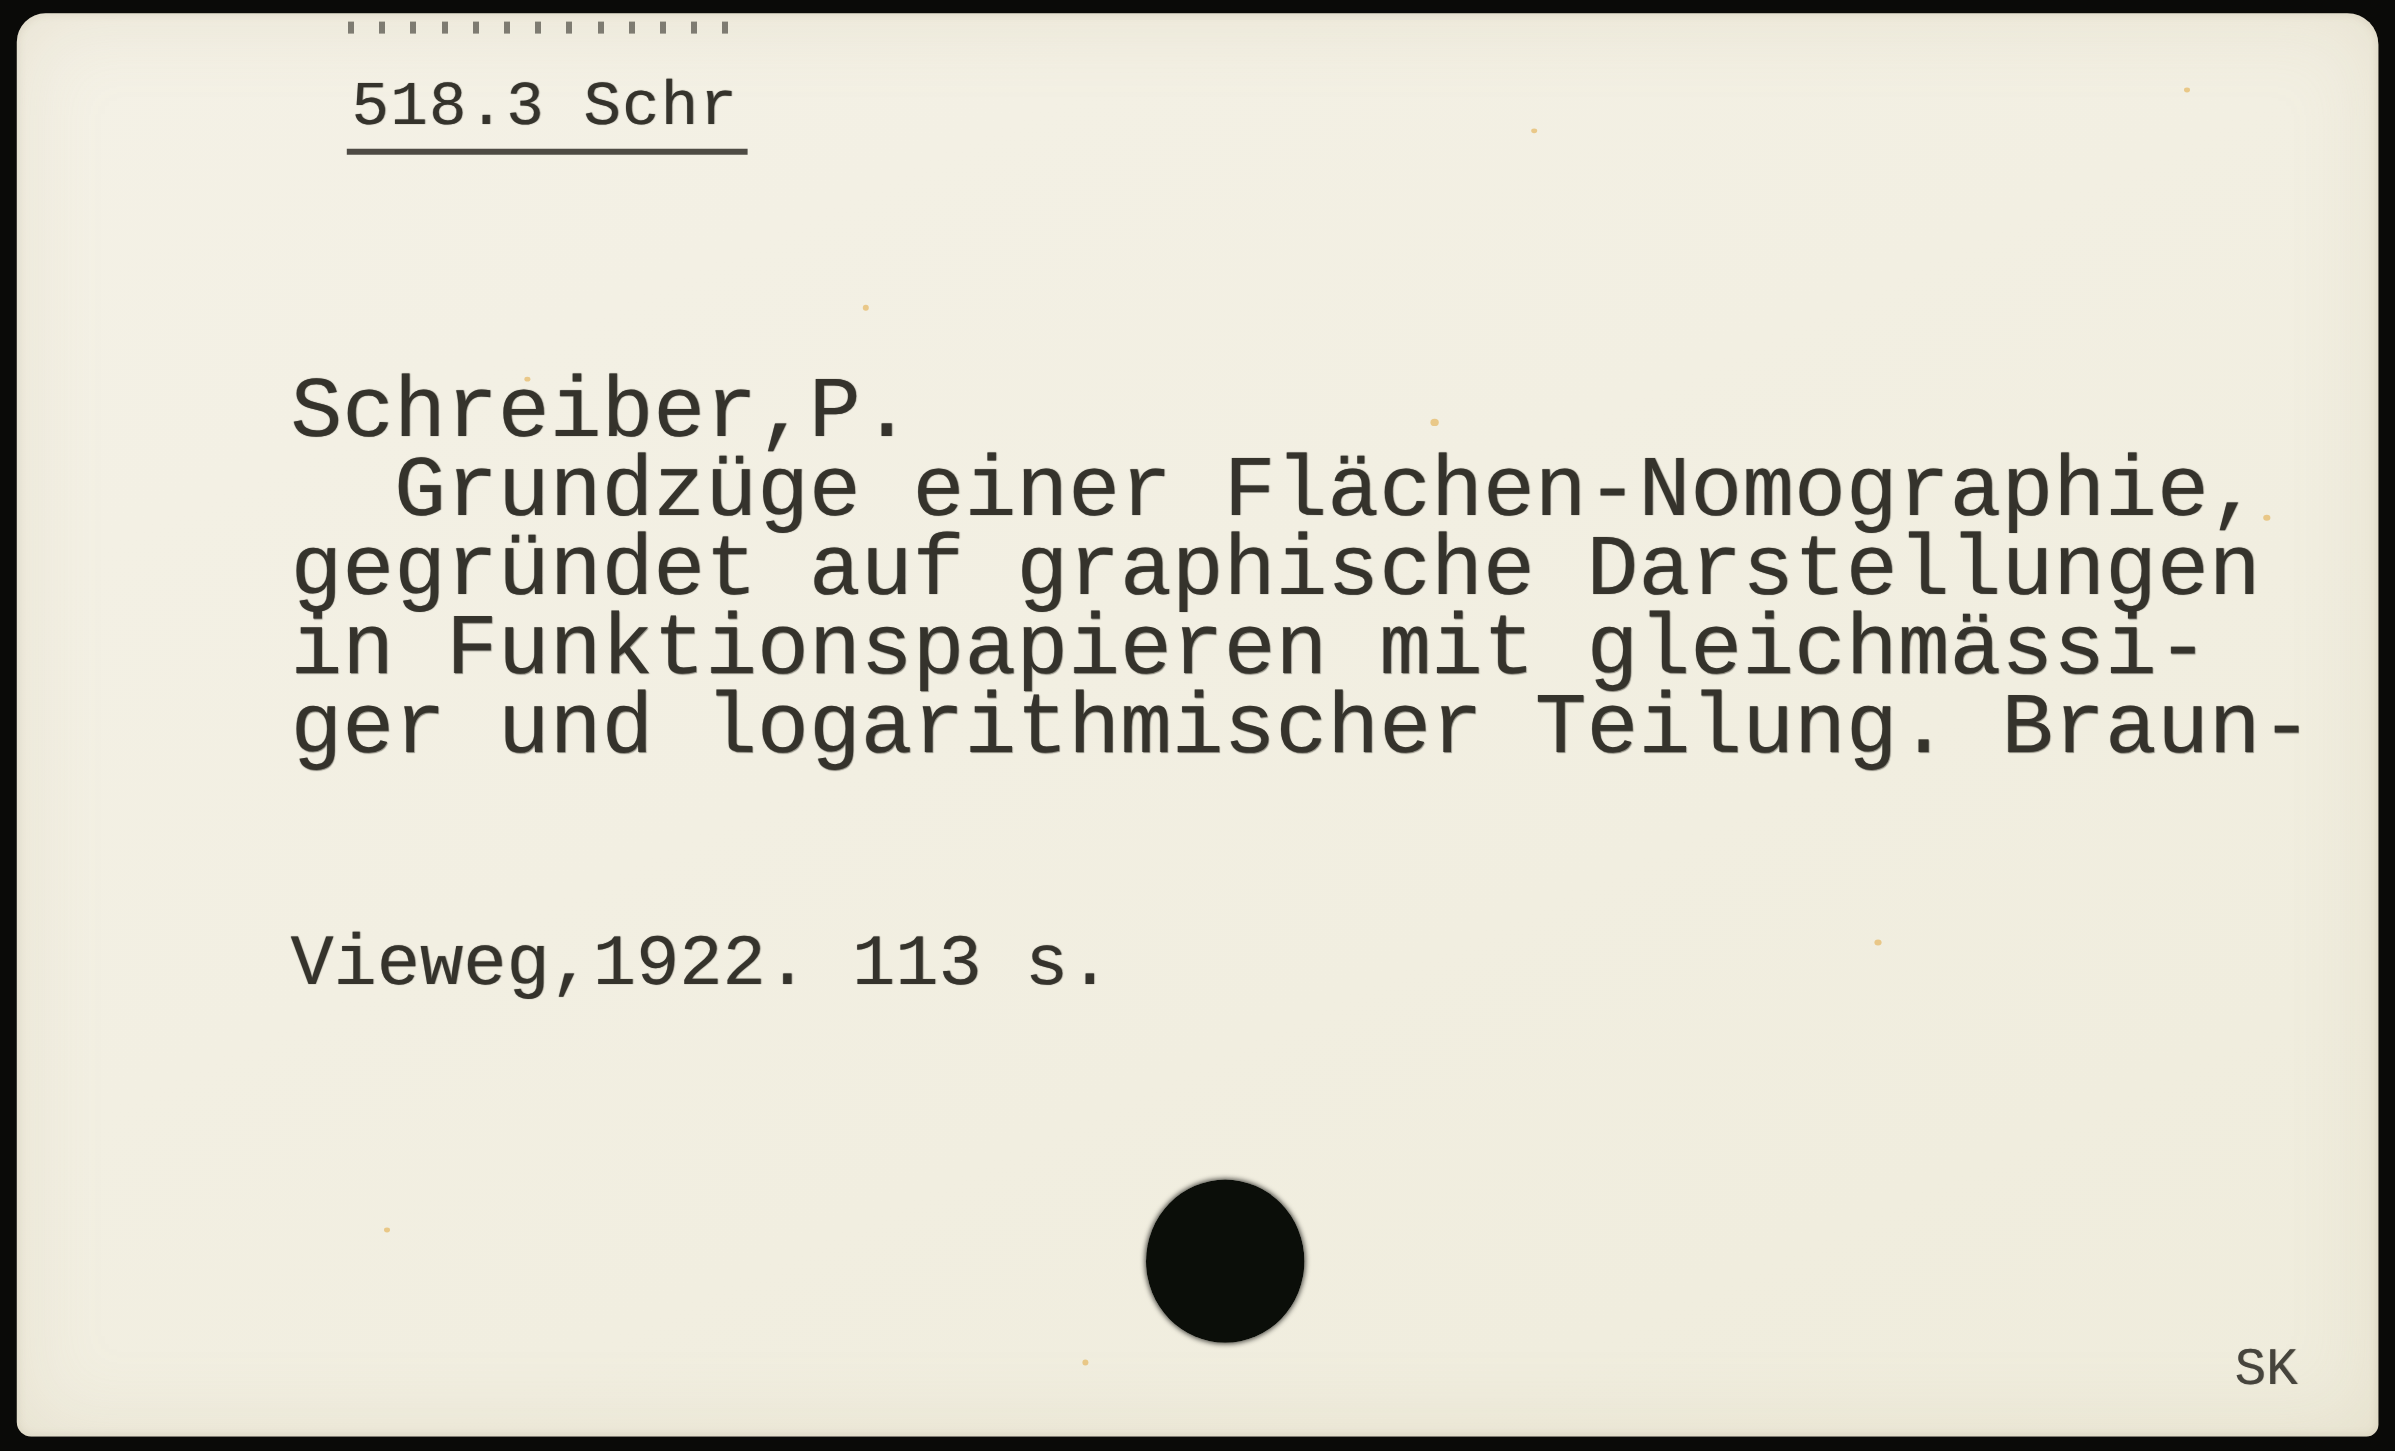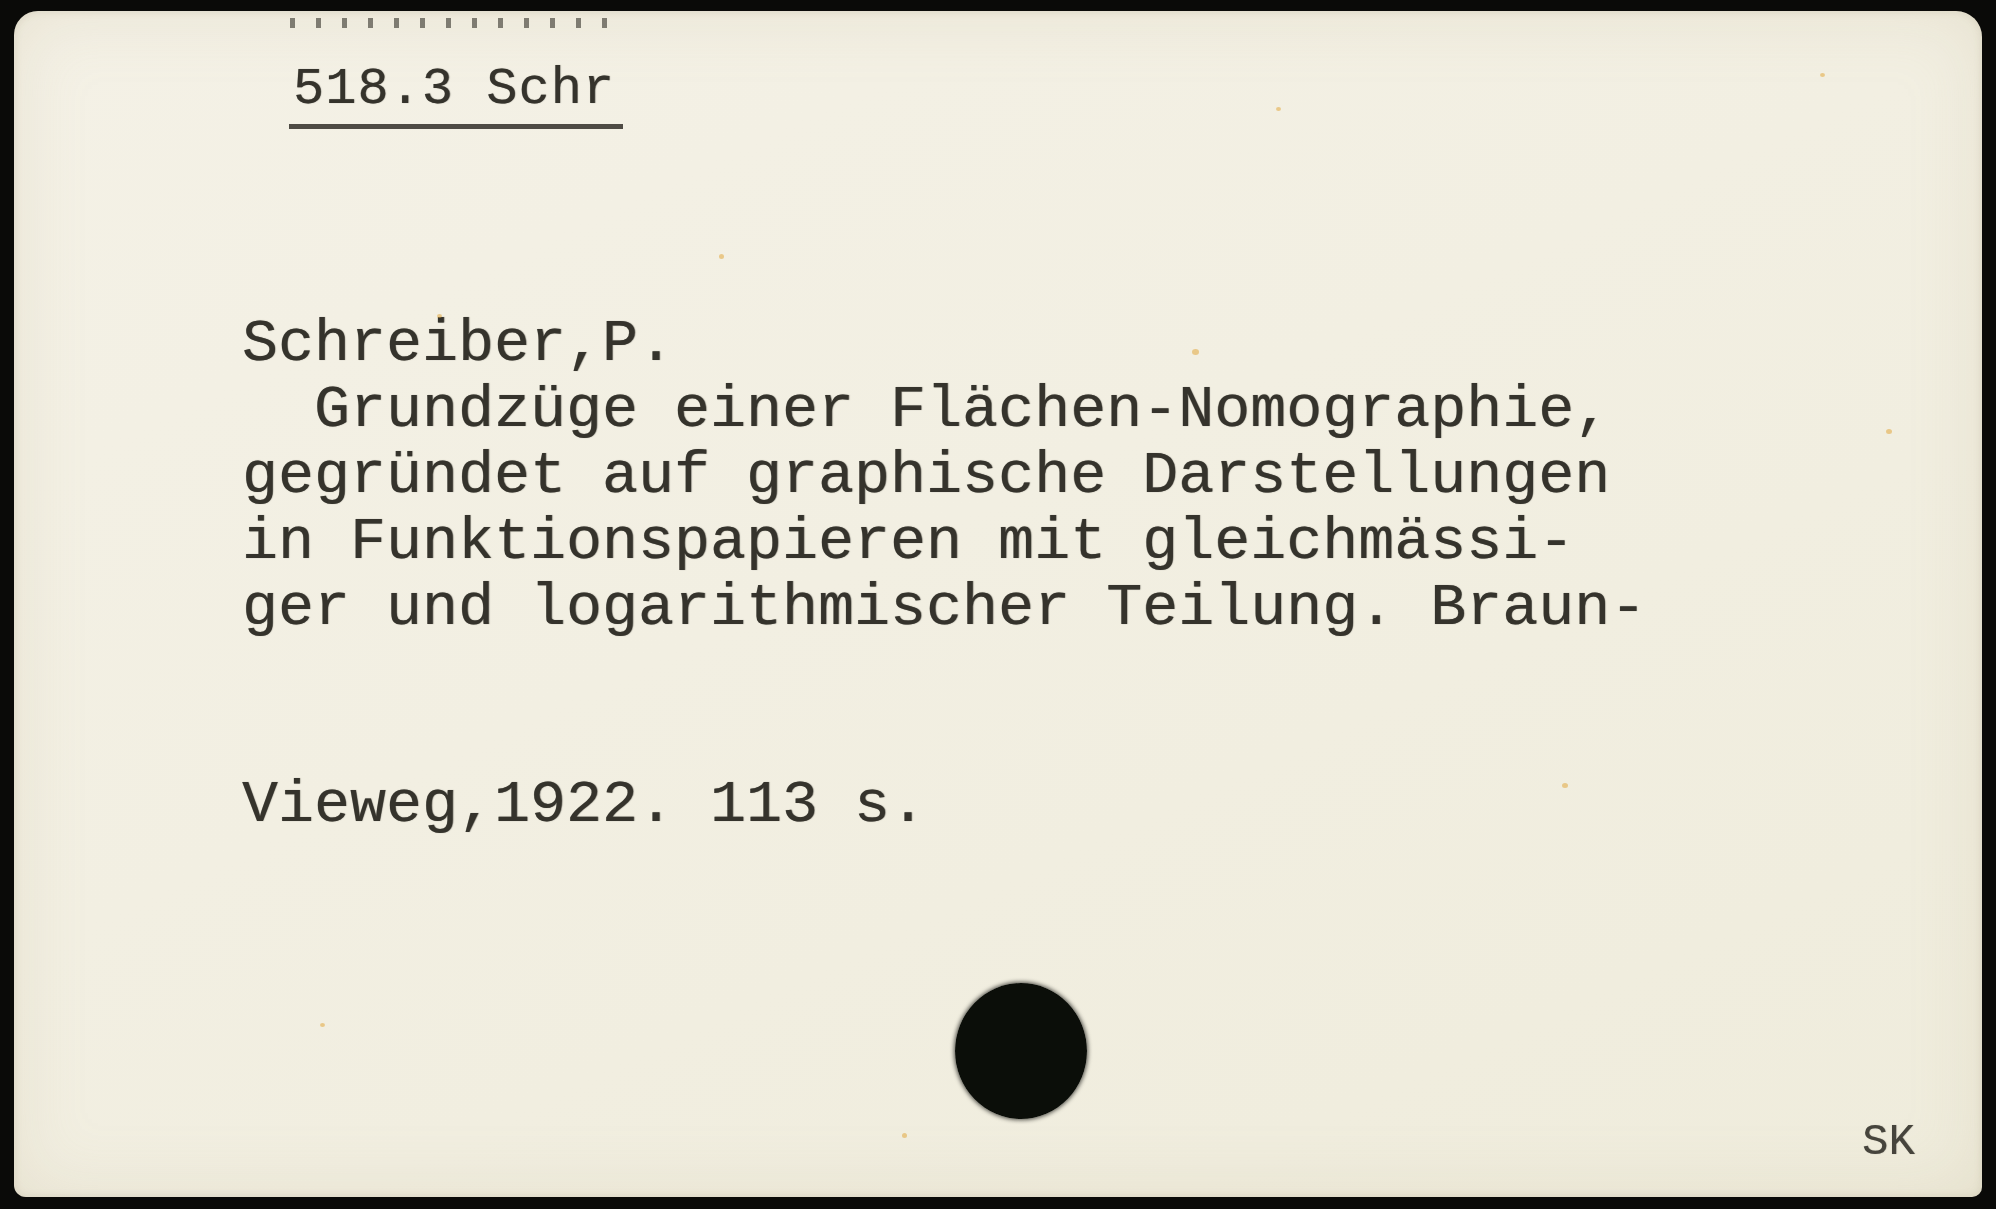--- a/index.html
+++ b/index.html
@@ -54,21 +54,21 @@
     letter-spacing: 1px;
     border-bottom: 5px solid rgba(48, 46, 40, 0.85);
     padding: 0 8px 5px 4px;
     margin-left: -6px;
     margin-top: 16px;
   }
   .entry-block-1 {
     position: absolute;
     left: 228px;
     top: 300px;
-    font-size: 60px;
+    font-size: 72px;
     line-height: 66px;
   }
   .entry-block-2 {
     position: absolute;
     left: 228px;
     top: 760px;
     font-size: 60px;
     line-height: 68px;
   }
   .text-line { white-space: pre; }

